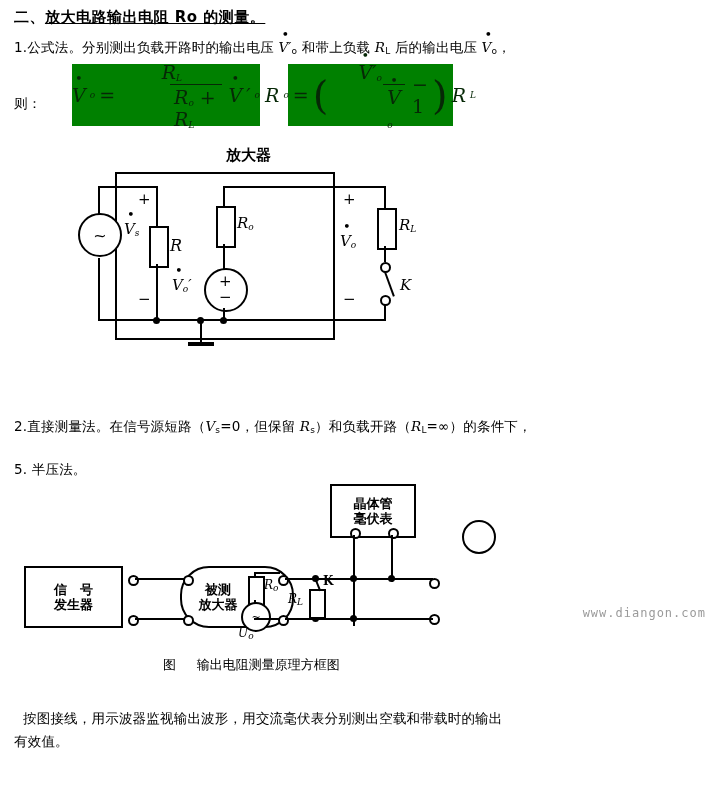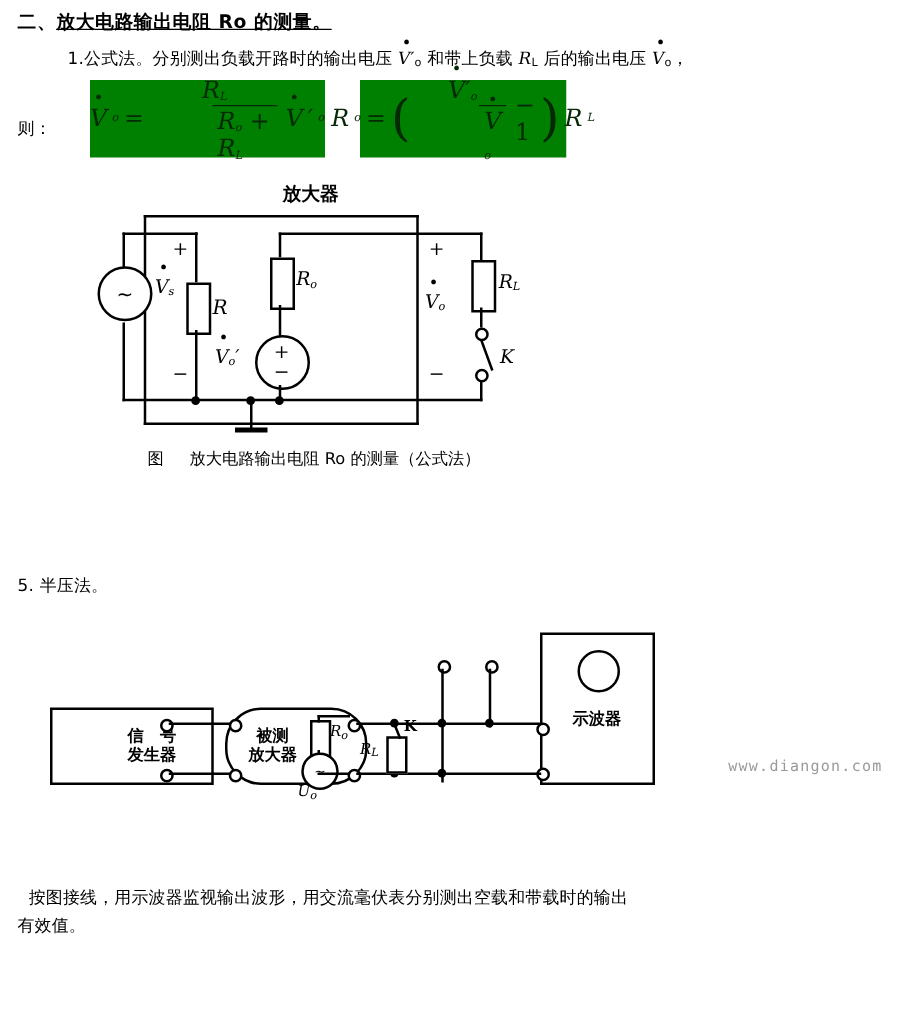--- a/index.html
+++ b/index.html
@@ -17,21 +17,21 @@
   .title{
     position:absolute;left:14px;top:8px;
     font-size:15px;font-weight:bold;letter-spacing:.5px;
     white-space:nowrap;
   }
   .title .u{text-decoration:underline;}
   .para{
     position:absolute;font-size:13.5px;line-height:23px;
     white-space:nowrap;letter-spacing:.2px;
   }
-  .p1{left:14px;top:36px;margin-left:40px;}
+  .p1{left:14px;top:36px;}
   .pthen{left:14px;top:92px;}
   .p2a{left:14px;top:415px;}
   .p2b{left:14px;top:438px;}
   .p3{left:14px;top:458px;}
   .p4a{left:23px;top:707px;}
   .p4b{left:14px;top:730px;}
   sub{font-size:9px;vertical-align:-2px;}
   .it{font-style:italic;font-family:"DejaVu Serif","Liberation Serif",serif;}
 
   
@@ -192,43 +192,44 @@
     <div class="lbl" style="left:310px;top:128px;font-size:15px;">K</div>
     <div class="ln v" style="left:294px;top:156px;height:17px;"></div>
 
     <div class="sign" style="left:253px;top:42px;">+</div>
     <div class="lbl" style="left:250px;top:84px;font-size:15px;">
       <span class="dot">V</span><sub>o</sub>
     </div>
     <div class="sign" style="left:253px;top:142px;">−</div>
   </div>
 
-  <div class="cap" style="left:118px;top:358px;">
-    <span>图</span>
-    &nbsp;&nbsp;&nbsp;
-    <span>放大电路输出电阻 Ro 的测量（公式法）</span>
-  </div>
-
+
+  <div class="para p2a">
+    2.直接测量法。在信号源短路（<span class="it">V</span><sub>s</sub>=0，但保留 <span class="it">R</span><sub>s</sub>）和负载开路（<span class="it">R</span><sub>L</sub>=∞）的条件下，
+  </div>
   <div class="para p3">5. 半压法。</div>
 
   <div id="circuit-2">
 
+    <div class="box2" style="left:310px;top:2px;width:82px;height:50px;">
+      <div>
+        <div>晶体管</div>
+        <div>毫伏表</div>
+      </div>
+    </div>
     <div class="term" style="left:330px;top:46px;"></div>
     <div class="term" style="left:368px;top:46px;"></div>
     <div class="ln v" style="left:333px;top:53px;height:91px;"></div>
     <div class="ln v" style="left:371px;top:53px;height:47px;"></div>
 
-    <div class="box2" style="left:412px;top:24px;width:88px;height:118px;position:absolute;">
-      <span style="position:absolute;top:60px;left:24px;font-size:13px;">示波器</span>
-    </div>
     <div style="position:absolute;left:442px;top:38px;width:30px;height:30px;border:2px solid #000;border-radius:50%;background:#fff;"></div>
     <div class="term" style="left:409px;top:96px;"></div>
     <div class="term" style="left:409px;top:132px;"></div>
 
-    <div class="box2" style="left:20px;top:84px;width:95px;height:58px;padding-left:32px;">
+    <div class="box2" style="left:4px;top:84px;width:95px;height:58px;">
       <div>
         <div>信　号</div>
         <div>发生器</div>
       </div>
     </div>
     <div class="term" style="left:108px;top:93px;"></div>
     <div class="term" style="left:108px;top:133px;"></div>
 
     <div class="box2" style="left:160px;top:84px;width:110px;height:58px;border-radius:29px;">
       <div style="margin-right:38px;">
@@ -264,18 +265,23 @@
     <div class="ln" style="left:294px;top:96px;width:2px;height:14px;transform:rotate(-22deg);transform-origin:top center;"></div>
     <div class="lbl" style="left:303px;top:92px;font-size:12px;font-style:normal;font-weight:bold;">K</div>
 
     <div class="node" style="left:330px;top:93px;"></div>
     <div class="node" style="left:330px;top:133px;"></div>
     <div class="node" style="left:368px;top:93px;"></div>
     <div class="ln h" style="left:335px;top:96px;width:78px;"></div>
     <div class="ln h" style="left:335px;top:136px;width:78px;"></div>
   </div>
 
+  <div class="cap" style="left:163px;top:656px;">
+    <span>图</span>
+    &nbsp;&nbsp;&nbsp;
+    <span>输出电阻测量原理方框图</span>
+  </div>
 
   <div class="para p4a">按图接线，用示波器监视输出波形，用交流毫伏表分别测出空载和带载时的输出</div>
   <div class="para p4b">有效值。</div>
 
   <div class="watermark">www.diangon.com</div>
 </div>
 
 </body></html>

